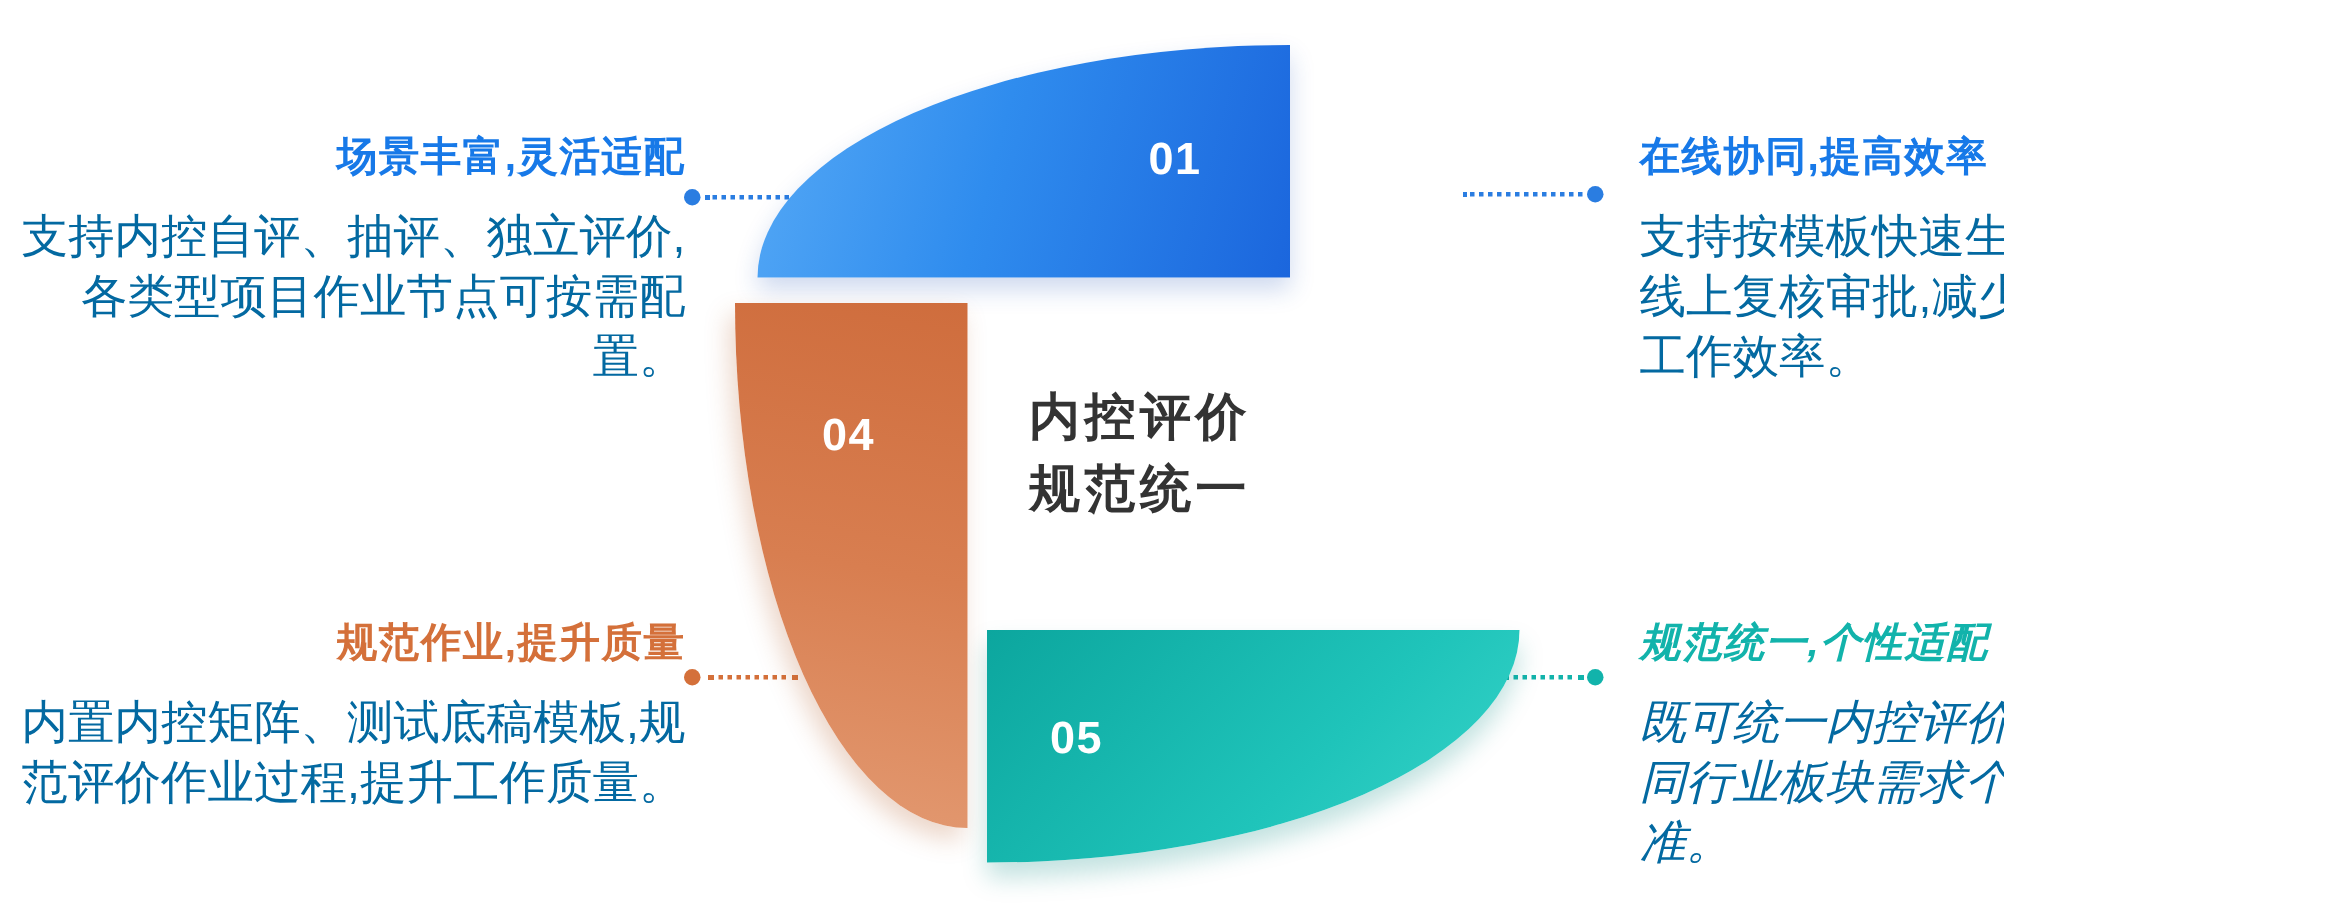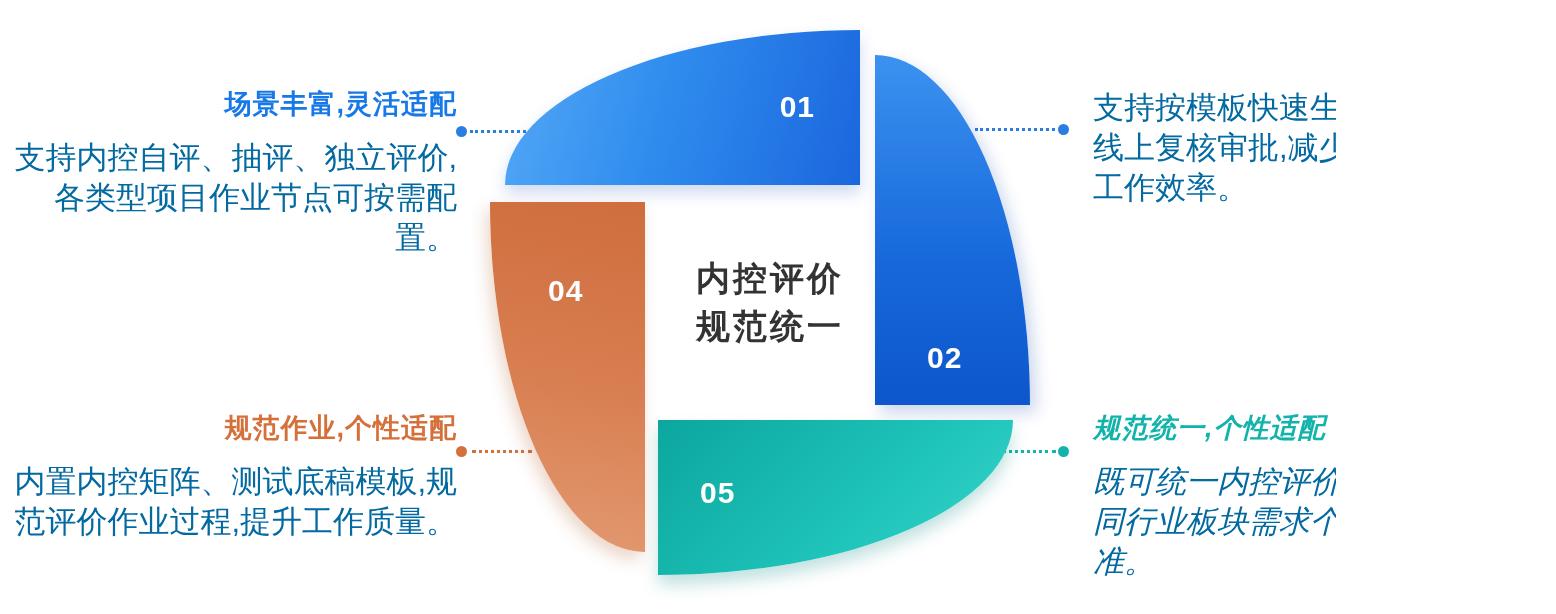--- a/index.html
+++ b/index.html
@@ -44,29 +44,29 @@
   }
   .blade-04{
     left:490px;top:202px;width:155px;height:350px;
     border-bottom-left-radius:100% 100%;
     background:linear-gradient(190deg,#cf6d3d 0%,#d87e50 50%,#e39a72 100%);
     box-shadow:-4px 8px 16px rgba(180,90,40,.25);
   }
   .num{
     position:absolute;color:#ffffff;font-weight:700;font-size:30px;letter-spacing:1px;
   }
-  .num-01{right:45px;top:60px;}
+  .num-01{right:59px;top:60px;}
   .num-02{left:52px;bottom:30px;}
   .num-03{left:42px;top:56px;}
   .num-04{left:58px;top:32px;margin-top:40px;}
 
   
   .center-title{
     position:absolute;left:645px;top:254px;width:230px;text-align:center;
-    font-size:34px;line-height:48px;font-weight:700;color:#333333;letter-spacing:3px;padding-left:10px;
+    font-size:34px;line-height:48px;font-weight:700;color:#333333;letter-spacing:3px;
   }
 
   
   .connector{position:absolute;height:0;border-top:3px dotted #2a7de1;}
   .connector.teal{border-top-color:#12b3ab;}
   .connector.orange{border-top-color:#d4703a;}
   .conn-1{left:470px;top:130px;width:74px;}
   .conn-2{left:975px;top:128px;width:80px;}
   .conn-3{left:472px;top:450px;width:60px;}
   .conn-4{left:1002px;top:450px;width:54px;}
@@ -82,25 +82,26 @@
 <body>
 
 <div class="canvas">
 
   <div class="block block-top-left align-right">
     <h2 class="accent-blue">场景丰富,灵活适配</h2>
     <p>支持内控自评、抽评、独立评价,各类型项目作业节点可按需配置。</p>
   </div>
 
   <div class="block block-top-right align-left">
+    <h2 class="accent-blue">在线协同,提高效率</h2>
     <p>支持按模板快速生成底稿、报告,线上复核审批,减少沟通成本,提高工作效率。</p>
   </div>
 
   <div class="block block-bottom-left align-right">
-    <h2 class="accent-orange">规范作业,个性适配</h2>
+    <h2 class="accent-orange">规范作业,提升质量</h2>
     <p>内置内控矩阵、测试底稿模板,规范评价作业过程,提升工作质量。</p>
   </div>
 
   <div class="block block-bottom-right align-left">
     <h2 class="accent-teal">规范统一,个性适配</h2>
     <p>既可统一内控评价标准,也可按不同行业板块需求个性适配评价标准。</p>
   </div>
 
   <div class="connector conn-1"></div>
   <span class="dot dot-1"></span>
@@ -110,23 +111,20 @@
 
   <div class="connector orange conn-3"></div>
   <span class="dot orange dot-3"></span>
 
   <div class="connector teal conn-4"></div>
   <span class="dot teal dot-4"></span>
 
   <div class="blade blade-01">
     <span class="num num-01">01</span>
   </div>
-  <div class="blade blade-02">
-    <span class="num num-02">02</span>
-  </div>
   <div class="blade blade-03">
     <span class="num num-03">05</span>
   </div>
   <div class="blade blade-04">
     <span class="num num-04">04</span>
   </div>
 
   <div class="center-title">
     <div>内控评价</div>
     <div>规范统一</div>

